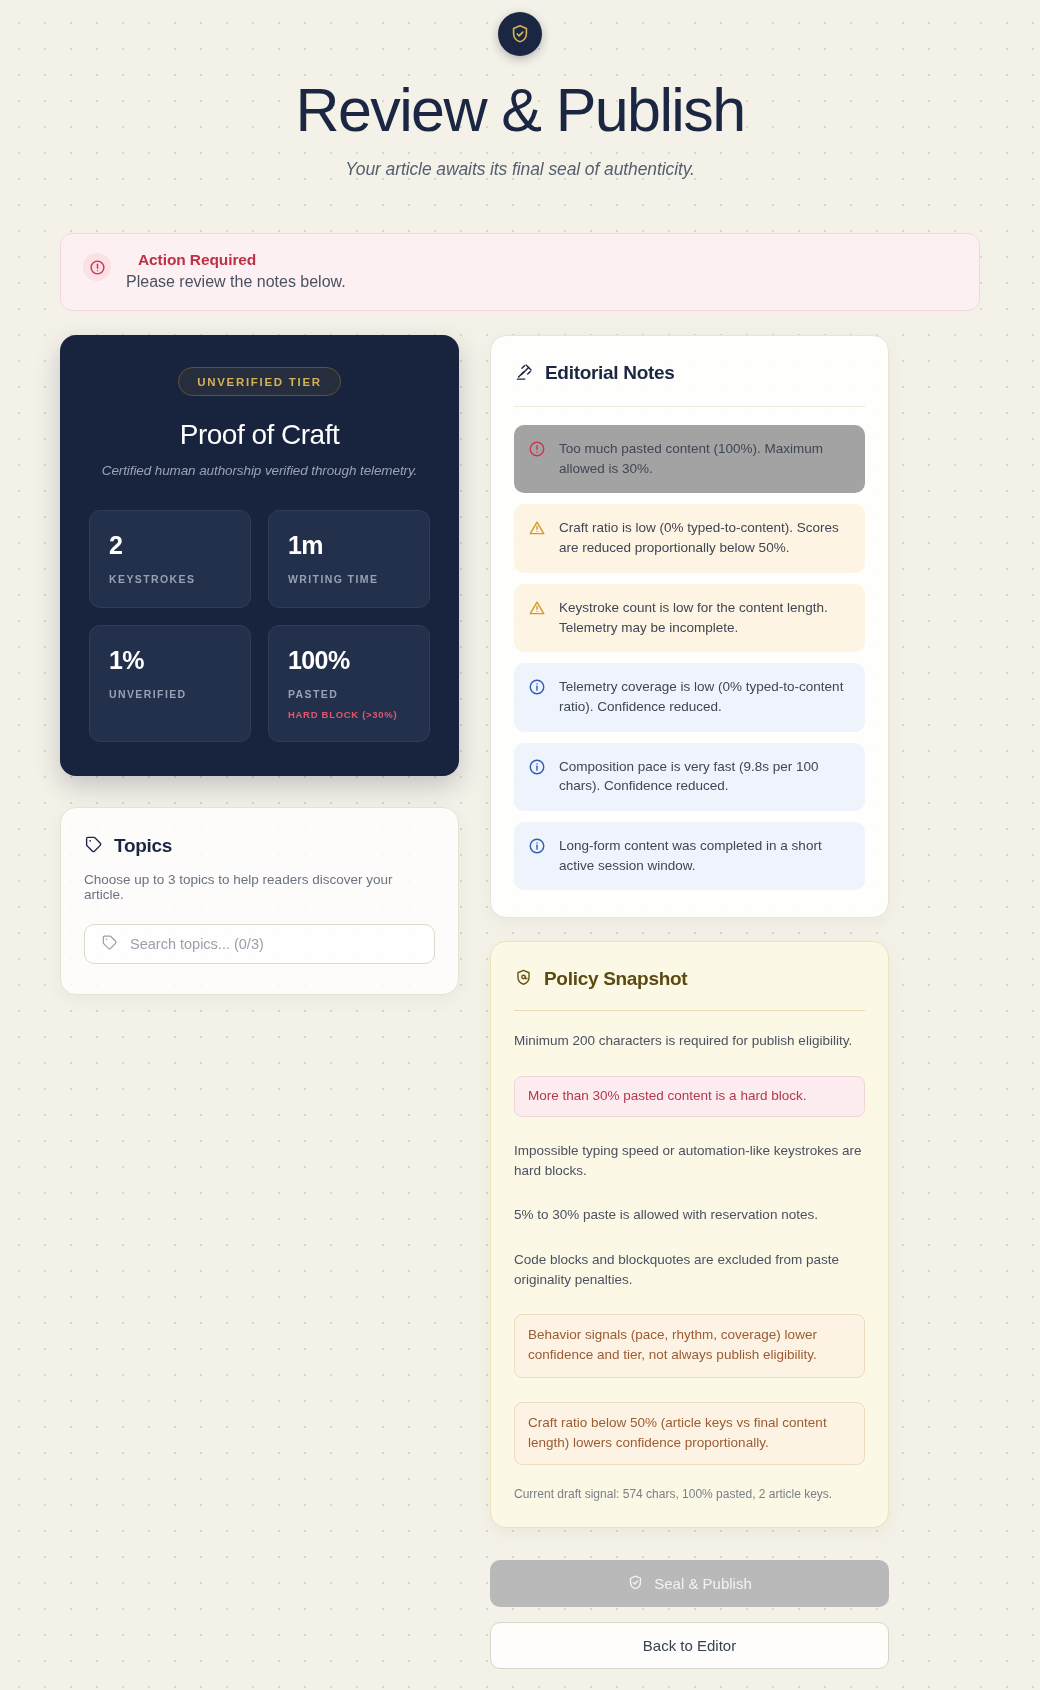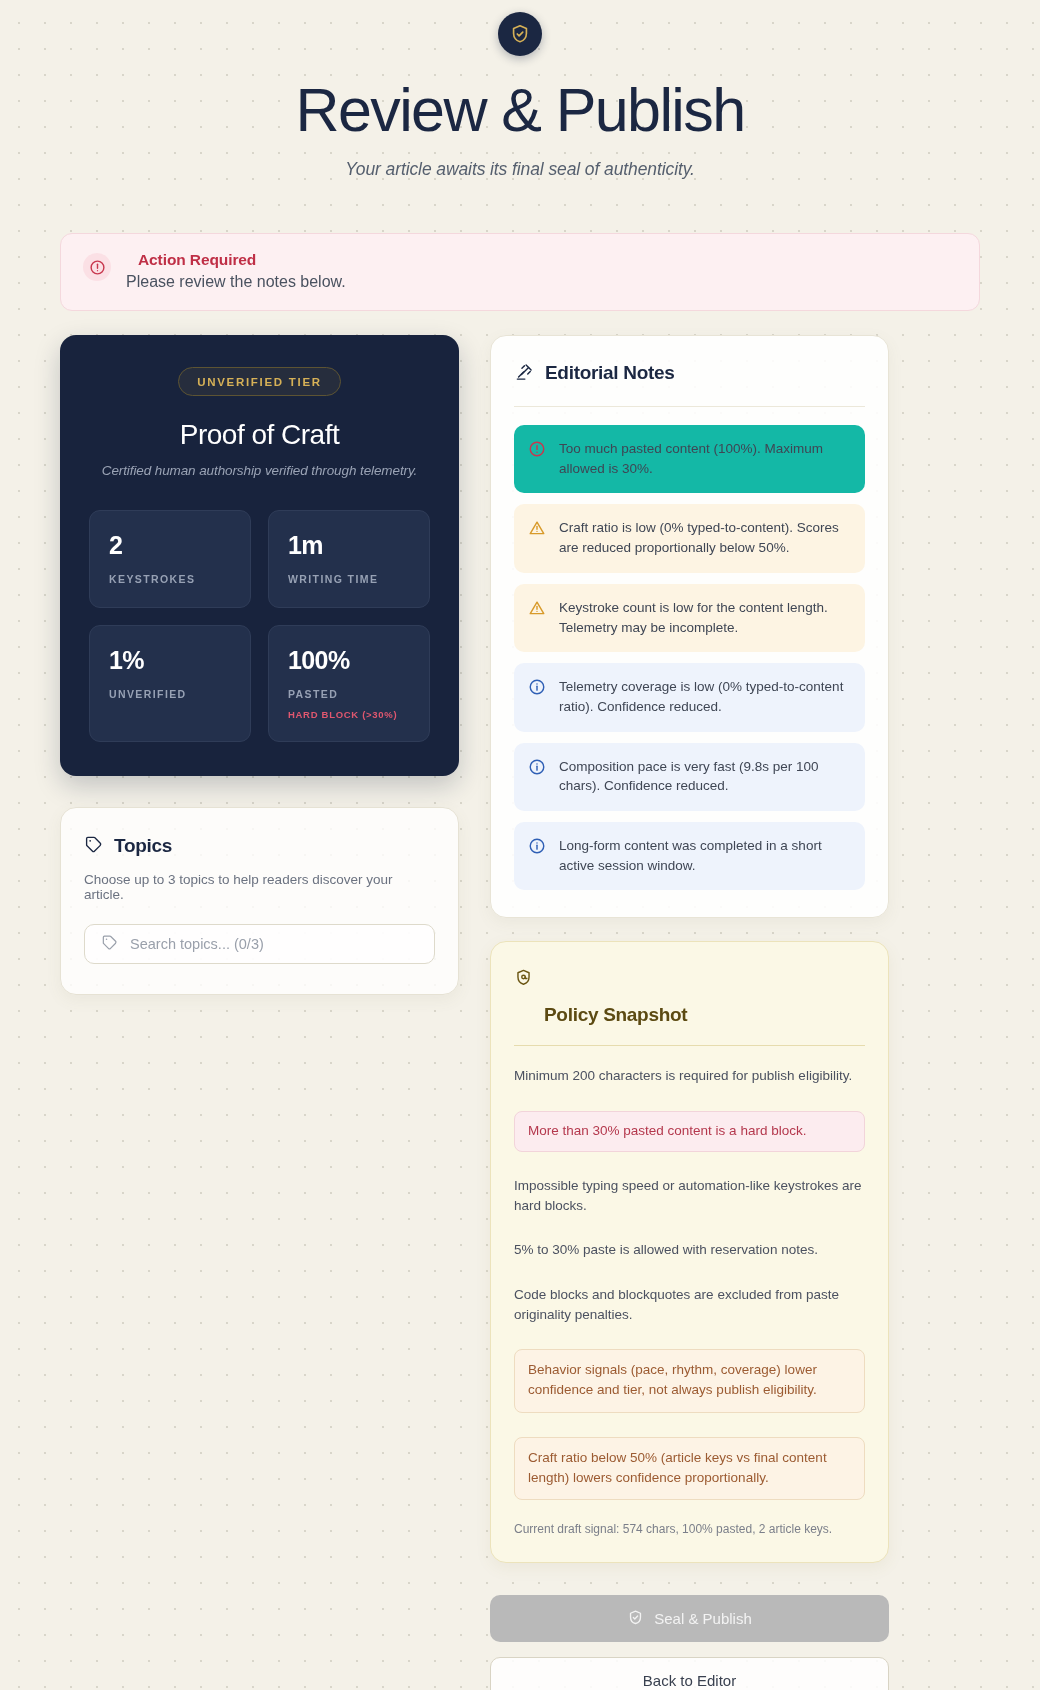--- a/index.html
+++ b/index.html
@@ -198,35 +198,35 @@
   .notes-list { margin-top: 18px; }
   .note {
     display: flex; gap: 13px; align-items: flex-start;
     border-radius: 10px;
     padding: 14px 16px 15px 14px;
     margin-top: 11px;
   }
   .note:first-child { margin-top: 0; }
   .note-text { font-size: 13.5px; line-height: 1.46; color: #3f4654; }
   .note-icon { flex: 0 0 auto; margin-top: 1px; }
-  .note.error   { background: #14b8a6; }
+  .note.error   { background: #a3a3a3; }
   .note.warn    { background: #fdf4e3; }
   .note.info    { background: #eef3fc; }
 
   
   .policy-card {
     background: #fbf8e6;
     border: 1px solid #ece3bb;
     border-radius: 16px;
     padding: 26px 23px 26px 23px;
     margin-top: 23px;
     box-shadow: 0 5px 16px rgba(140,125,60,0.08);
   }
   .policy-title {
-    font-size: 19px; font-weight: bold; color: #5c4a12; letter-spacing: -0.3px; margin-top: 36px;
+    font-size: 19px; font-weight: bold; color: #5c4a12; letter-spacing: -0.3px;
   }
   .policy-rule { height: 1px; background: #e6dcae; margin-top: 19px; }
   .policy-list { margin-top: 20px; }
   .policy-item {
     font-size: 13.5px; line-height: 1.5; color: #4b5160;
     margin-top: 24px;
   }
   .policy-item:first-child { margin-top: 0; }
   .policy-item.hard {
     background: #fcecef;

